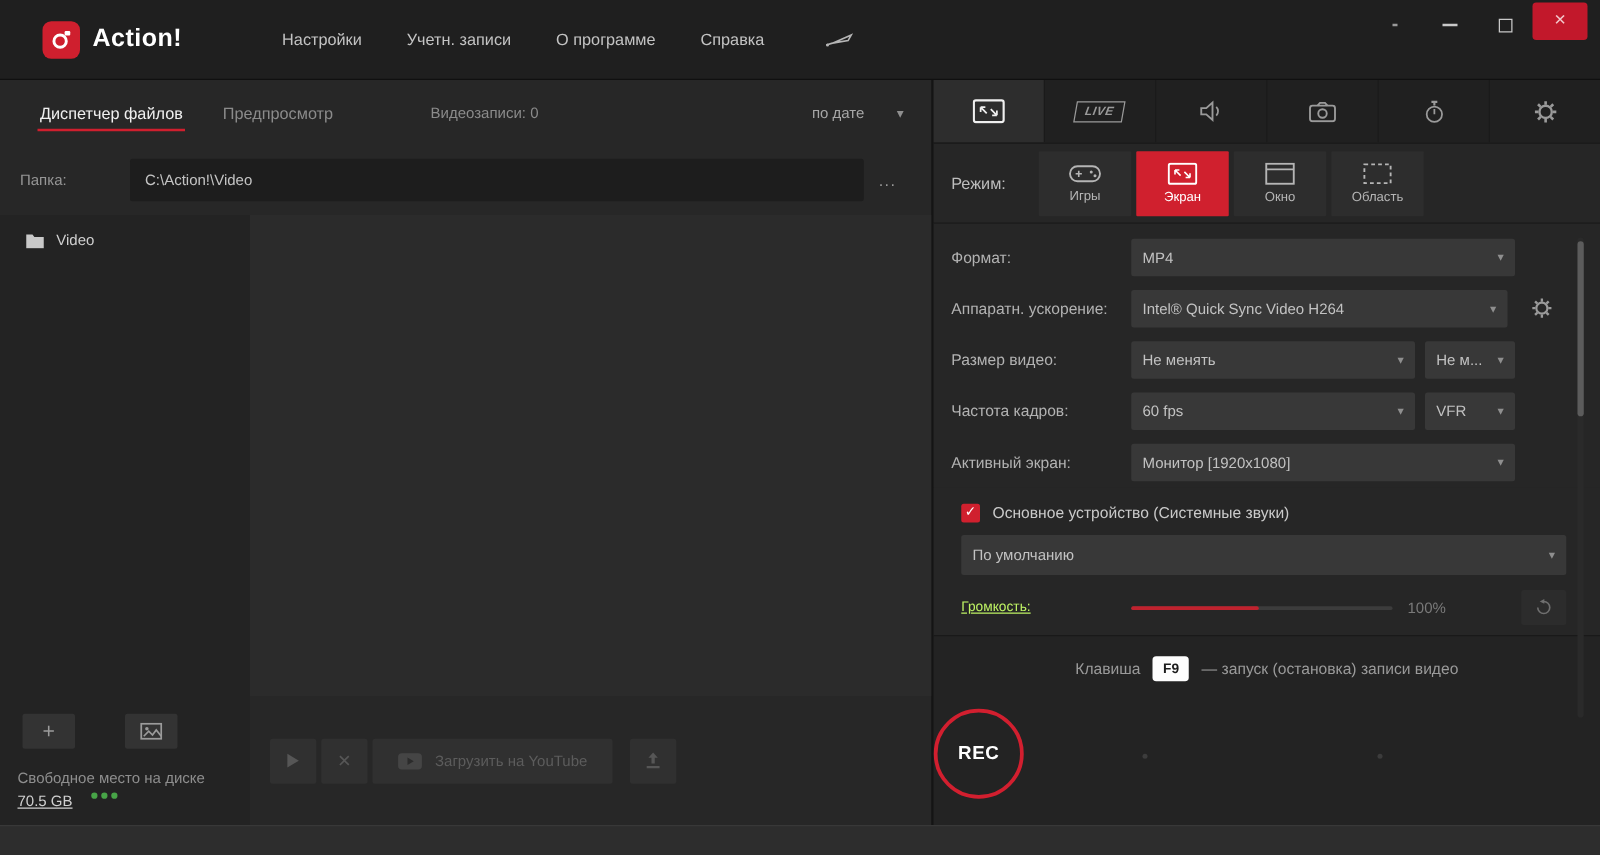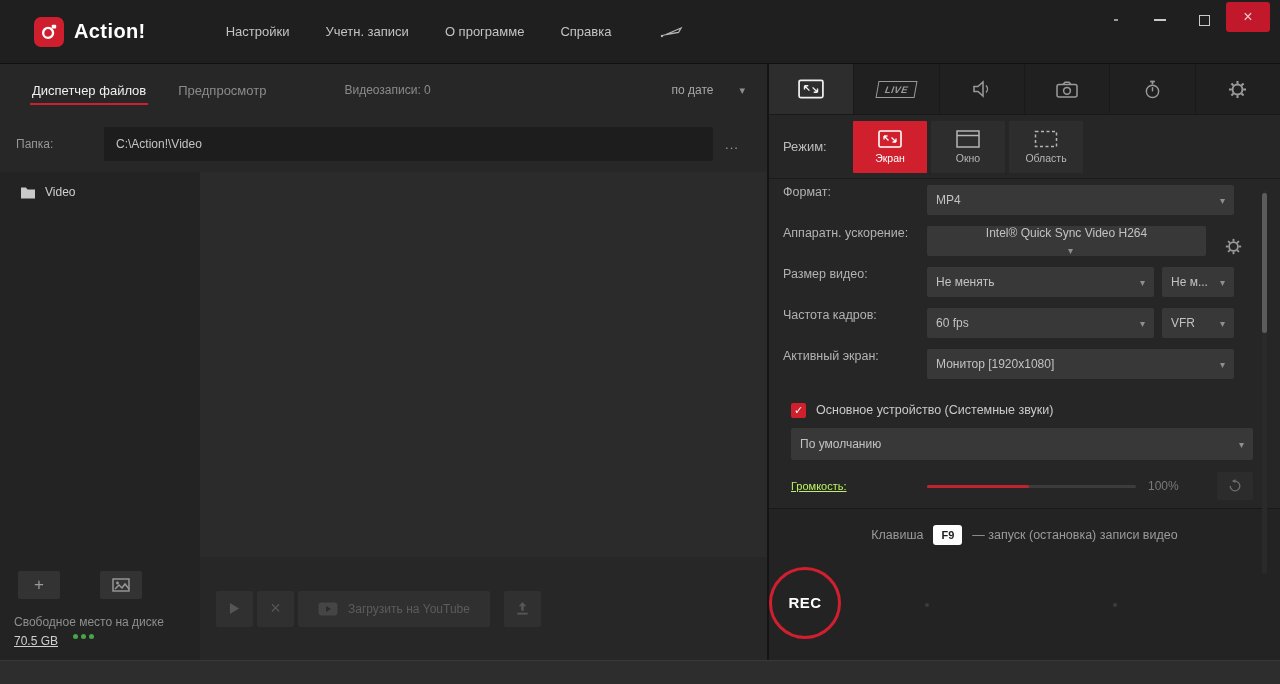--- a/index.html
+++ b/index.html
@@ -64,28 +64,28 @@
   .icon-tab.active { background:#2d2d2d; color:#efefef; }
   .live-badge { border:1.5px solid currentColor; font-size:9.5px; font-weight:bold; font-style:italic; padding:2px 7px; transform:skewX(-10deg); letter-spacing:.5px; }
 
   .mode-row { height:64px; display:flex; align-items:center; padding:0 12px 0 14px; background:#262626; border-top:1px solid #191919; flex:0 0 auto; }
   .mode-label { width:66px; font-size:13px; color:#bdbdbd; }
   .mode-btn { width:74px; height:52px; margin-left:4px; background:#2d2d2d; display:flex; flex-direction:column; align-items:center; justify-content:center; gap:4px; color:#b5b5b5; border-radius:1px; }
   .mode-btn span { font-size:10.5px; }
   .mode-btn.active { background:#d0202e; color:#fff;text-align:center; }
 
   .settings { padding:6px 27px 0 14px; background:#262626; border-top:1px solid #1b1b1b; flex:0 0 auto; }
-  .set-row { height:41px; display:flex; }
+  .set-row { height:41px; display:flex; align-items:center; }
   .set-label { width:144px; font-size:12.5px; color:#b2b2b2; flex:0 0 auto; }
   .select { background:#383838; height:30px; border-radius:2px; display:flex; align-items:center; justify-content:space-between; padding:0 9px; font-size:12px; color:#c2c2c2; }
   .select .chev { margin-left:8px; }
   .w-full { width:307px; }
   .w-main { width:227px; margin-right:8px; }
   .w-small { width:72px; }
-  .w-accel { width:279px; margin-right:8px;flex-direction:column; }
+  .w-accel { width:301px; margin-right:8px; }
   .gear-btn { width:39px; display:flex; align-items:center; justify-content:center; color:#9a9a9a; }
 
   .audio { padding:2px 27px 0 22px; background:#262626; flex:0 0 auto; }
   .check-row { height:36px; display:flex; align-items:center; gap:10px; }
   .checkbox { width:15px; height:15px; background:#d0202e; border-radius:2px; display:flex; align-items:center; justify-content:center; color:#fff; font-size:11px; line-height:1; }
   .check-label { font-size:12.5px; color:#cacaca; }
   .device-select { width:100%; height:32px; }
   .volume-row { height:44px; display:flex; align-items:center; margin-top:4px; }
   .volume-label { width:136px; font-size:11px; color:#bef264; flex:0 0 auto;text-decoration:underline; }
   .slider { width:209px; height:3px; background:#3c3c3c; position:relative; border-radius:2px; }
@@ -272,20 +272,29 @@
               <line x1="14.2" y1="14.2" x2="16.4" y2="16.4"></line>
               <line x1="3.6" y1="16.4" x2="5.8" y2="14.2"></line>
               <line x1="14.2" y1="5.8" x2="16.4" y2="3.6"></line>
             </g>
           </svg>
       </div>
     </div>
 
     <div class="mode-row">
       <span class="mode-label">Режим:</span>
+      <div class="mode-btn">
+        <svg width="26" height="16" viewBox="0 0 26 16">
+            <rect x="1" y="2" width="24" height="12" rx="6" fill="none" stroke="currentColor" stroke-width="1.5"></rect>
+            <path d="M8 5.5 v5 M5.5 8 h5" stroke="currentColor" stroke-width="1.3"></path>
+            <circle cx="18" cy="6.5" r="1.2" fill="currentColor"></circle>
+            <circle cx="21" cy="9.5" r="1.2" fill="currentColor"></circle>
+          </svg>
+        <span>Игры</span>
+      </div>
       <div class="mode-btn active">
         <svg width="24" height="18" viewBox="0 0 24 18">
             <rect x="1" y="1" width="22" height="16" rx="1.5" fill="none" stroke="currentColor" stroke-width="1.6"></rect>
             <path d="M6 6 h3.5 M6 6 v3.5 M6 6 l4.5 4.5" stroke="currentColor" stroke-width="1.3" fill="none"></path>
             <path d="M18 12 h-3.5 M18 12 v-3.5 M18 12 l-4.5 -4.5" stroke="currentColor" stroke-width="1.3" fill="none"></path>
           </svg>
         <span>Экран</span>
       </div>
       <div class="mode-btn">
         <svg width="24" height="18" viewBox="0 0 24 18">

